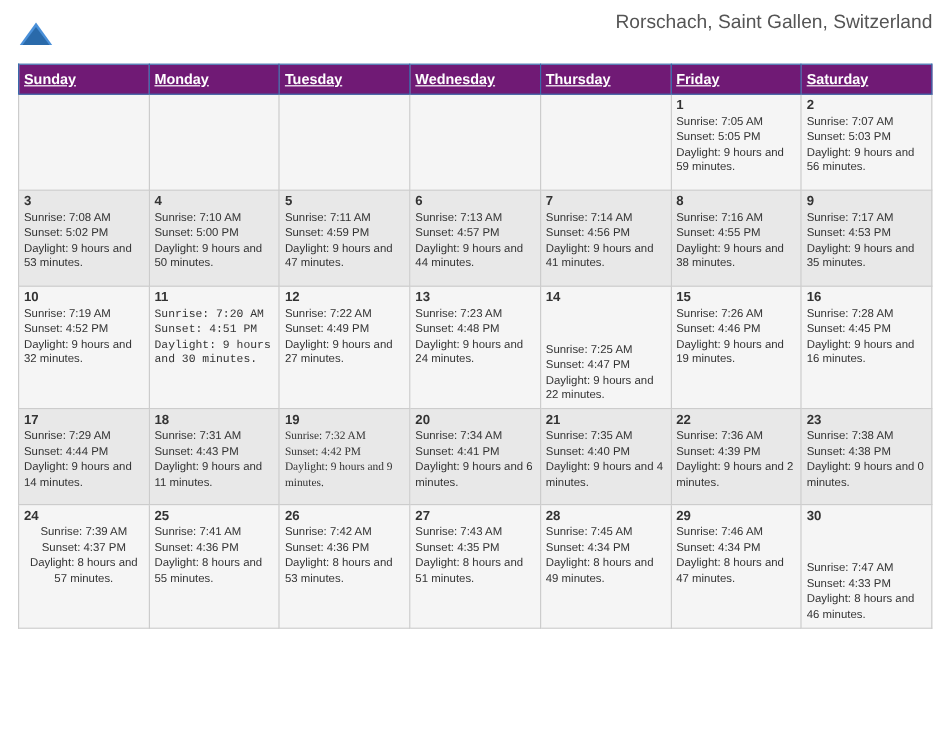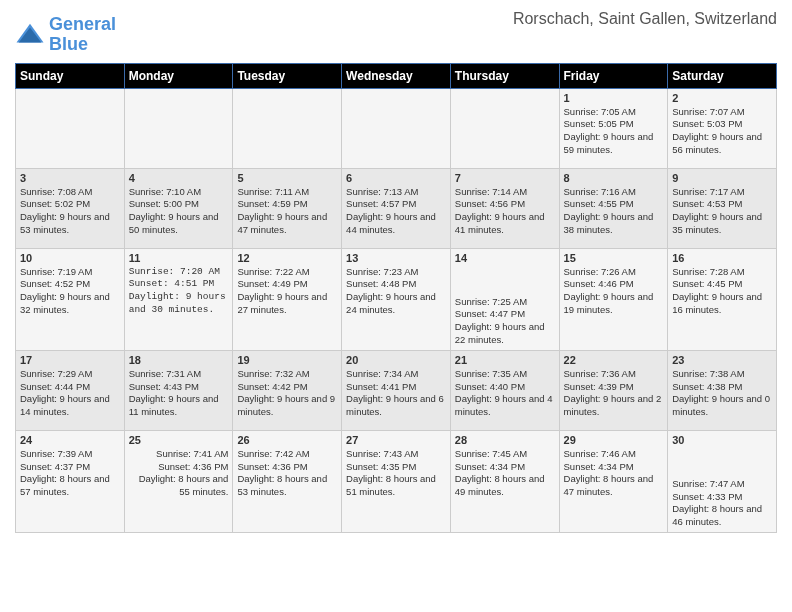--- a/index.html
+++ b/index.html
@@ -46,27 +46,28 @@
     .subtitle {
       font-size: 16px;
       color: #555;
     }
     table {
       width: 100%;
       border-collapse: collapse;
       table-layout: fixed;
     }
     thead tr th {
-      background-color: #000000;
+      background-color: #701a75;
       color: #fff;
       font-size: 12px;
       font-weight: bold;
       padding: 5px 4px;
       text-align: left;
       border: 1px solid #3a6aaa;
+      text-decoration: underline;
     }
     tbody tr td {
       border: 1px solid #ccc;
       vertical-align: top;
       padding: 3px 4px;
       font-size: 10px;
       color: #333;
       height: 80px;
     }
     tbody tr:nth-child(odd) td {
@@ -93,24 +94,20 @@
 </head>
 <body>
 
 <div class="header">
   <div class="logo">
     <svg class="logo-icon" viewBox="0 0 40 40">
       <rect x="0" y="0" width="40" height="40" fill="white"></rect>
       <polygon points="20,5 38,30 2,30" fill="#4a90d9"></polygon>
       <polygon points="20,10 35,30 5,30" fill="#2a6aaa"></polygon>
     </svg>
-    <div class="logo-text">
-      <div><span>General</span></div>
-      <div><span style="color:#4a90d9">Blue</span></div>
-    </div>
   </div>
   <div class="title-block">
     <div class="subtitle">Rorschach, Saint Gallen, Switzerland</div>
   </div>
 </div>
 
 <table>
   <thead>
     <tr>
     <th>Sunday</th>
@@ -238,21 +235,21 @@
 Daylight: 9 hours and 14 minutes.</div>
         </td>
         <td>
           <span class="day-num">18</span>
           <div class="day-info" style="white-space: pre-line;">Sunrise: 7:31 AM
 Sunset: 4:43 PM
 Daylight: 9 hours and 11 minutes.</div>
         </td>
         <td>
           <span class="day-num">19</span>
-          <div class="day-info" style="white-space: pre-line;">Sunrise: 7:32 AM
+          <div class="day-info" style="white-space: pre-line; font-family: Liberation Serif, serif;">Sunrise: 7:32 AM
 Sunset: 4:42 PM
 Daylight: 9 hours and 9 minutes.</div>
         </td>
         <td>
           <span class="day-num">20</span>
           <div class="day-info" style="white-space: pre-line;">Sunrise: 7:34 AM
 Sunset: 4:41 PM
 Daylight: 9 hours and 6 minutes.</div>
         </td>
         <td>
@@ -270,27 +267,27 @@
         <td>
           <span class="day-num">23</span>
           <div class="day-info" style="white-space: pre-line;">Sunrise: 7:38 AM
 Sunset: 4:38 PM
 Daylight: 9 hours and 0 minutes.</div>
         </td>
       </tr>
       <tr>
         <td>
           <span class="day-num">24</span>
-          <div class="day-info" style="white-space: pre-line;">Sunrise: 7:39 AM
+          <div class="day-info" style="white-space: pre-line; text-align: center;">Sunrise: 7:39 AM
 Sunset: 4:37 PM
 Daylight: 8 hours and 57 minutes.</div>
         </td>
         <td>
           <span class="day-num">25</span>
-          <div class="day-info" style="white-space: pre-line; text-align: right;">Sunrise: 7:41 AM
+          <div class="day-info" style="white-space: pre-line;">Sunrise: 7:41 AM
 Sunset: 4:36 PM
 Daylight: 8 hours and 55 minutes.</div>
         </td>
         <td>
           <span class="day-num">26</span>
           <div class="day-info" style="white-space: pre-line;">Sunrise: 7:42 AM
 Sunset: 4:36 PM
 Daylight: 8 hours and 53 minutes.</div>
         </td>
         <td>

